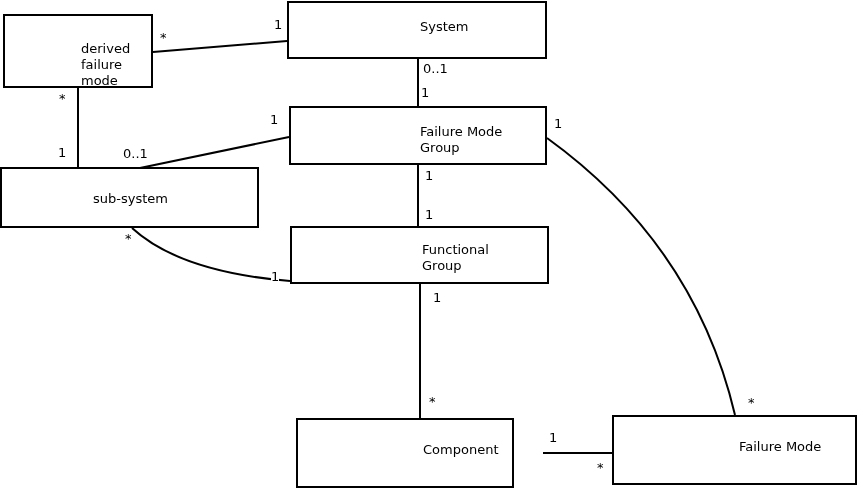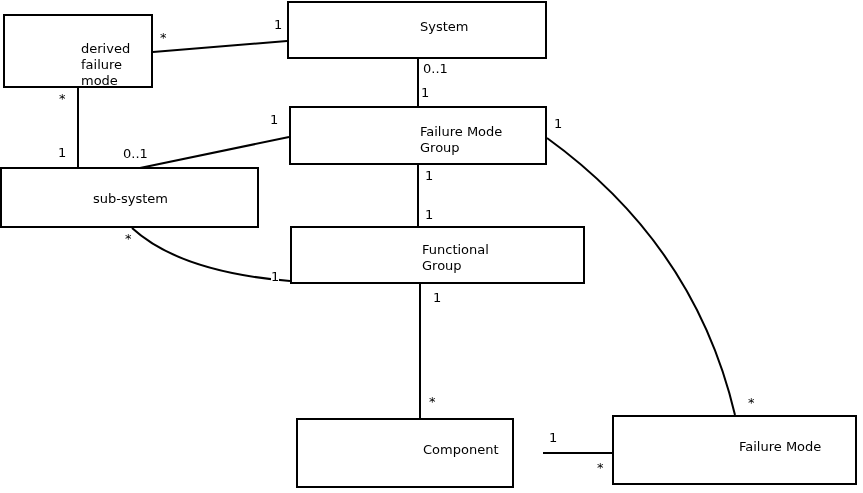--- a/index.html
+++ b/index.html
@@ -74,21 +74,21 @@
 
   <div class="node" style="left:289px; top:106px; width:258px; height:59px;">
     <div class="lbl" style="left:129px; top:16px;">Failure Mode
 Group</div>
   </div>
 
   <div class="node" style="left:0px; top:167px; width:259px; height:61px;">
     <div class="lbl" style="left:91px; top:22px;">sub-system</div>
   </div>
 
-  <div class="node" style="left:290px; top:226px; width:295px; height:58px;">
+  <div class="node" style="left:290px; top:226px; width:259px; height:58px;">
     <div class="lbl" style="left:130px; top:14px;">Functional
 Group</div>
   </div>
 
   <div class="node" style="left:296px; top:418px; width:218px; height:70px;">
     <div class="lbl" style="left:125px; top:22px;">Component</div>
   </div>
 
   <div class="node" style="left:612px; top:415px; width:245px; height:70px;">
     <div class="lbl" style="left:125px; top:22px;">Failure Mode</div>

